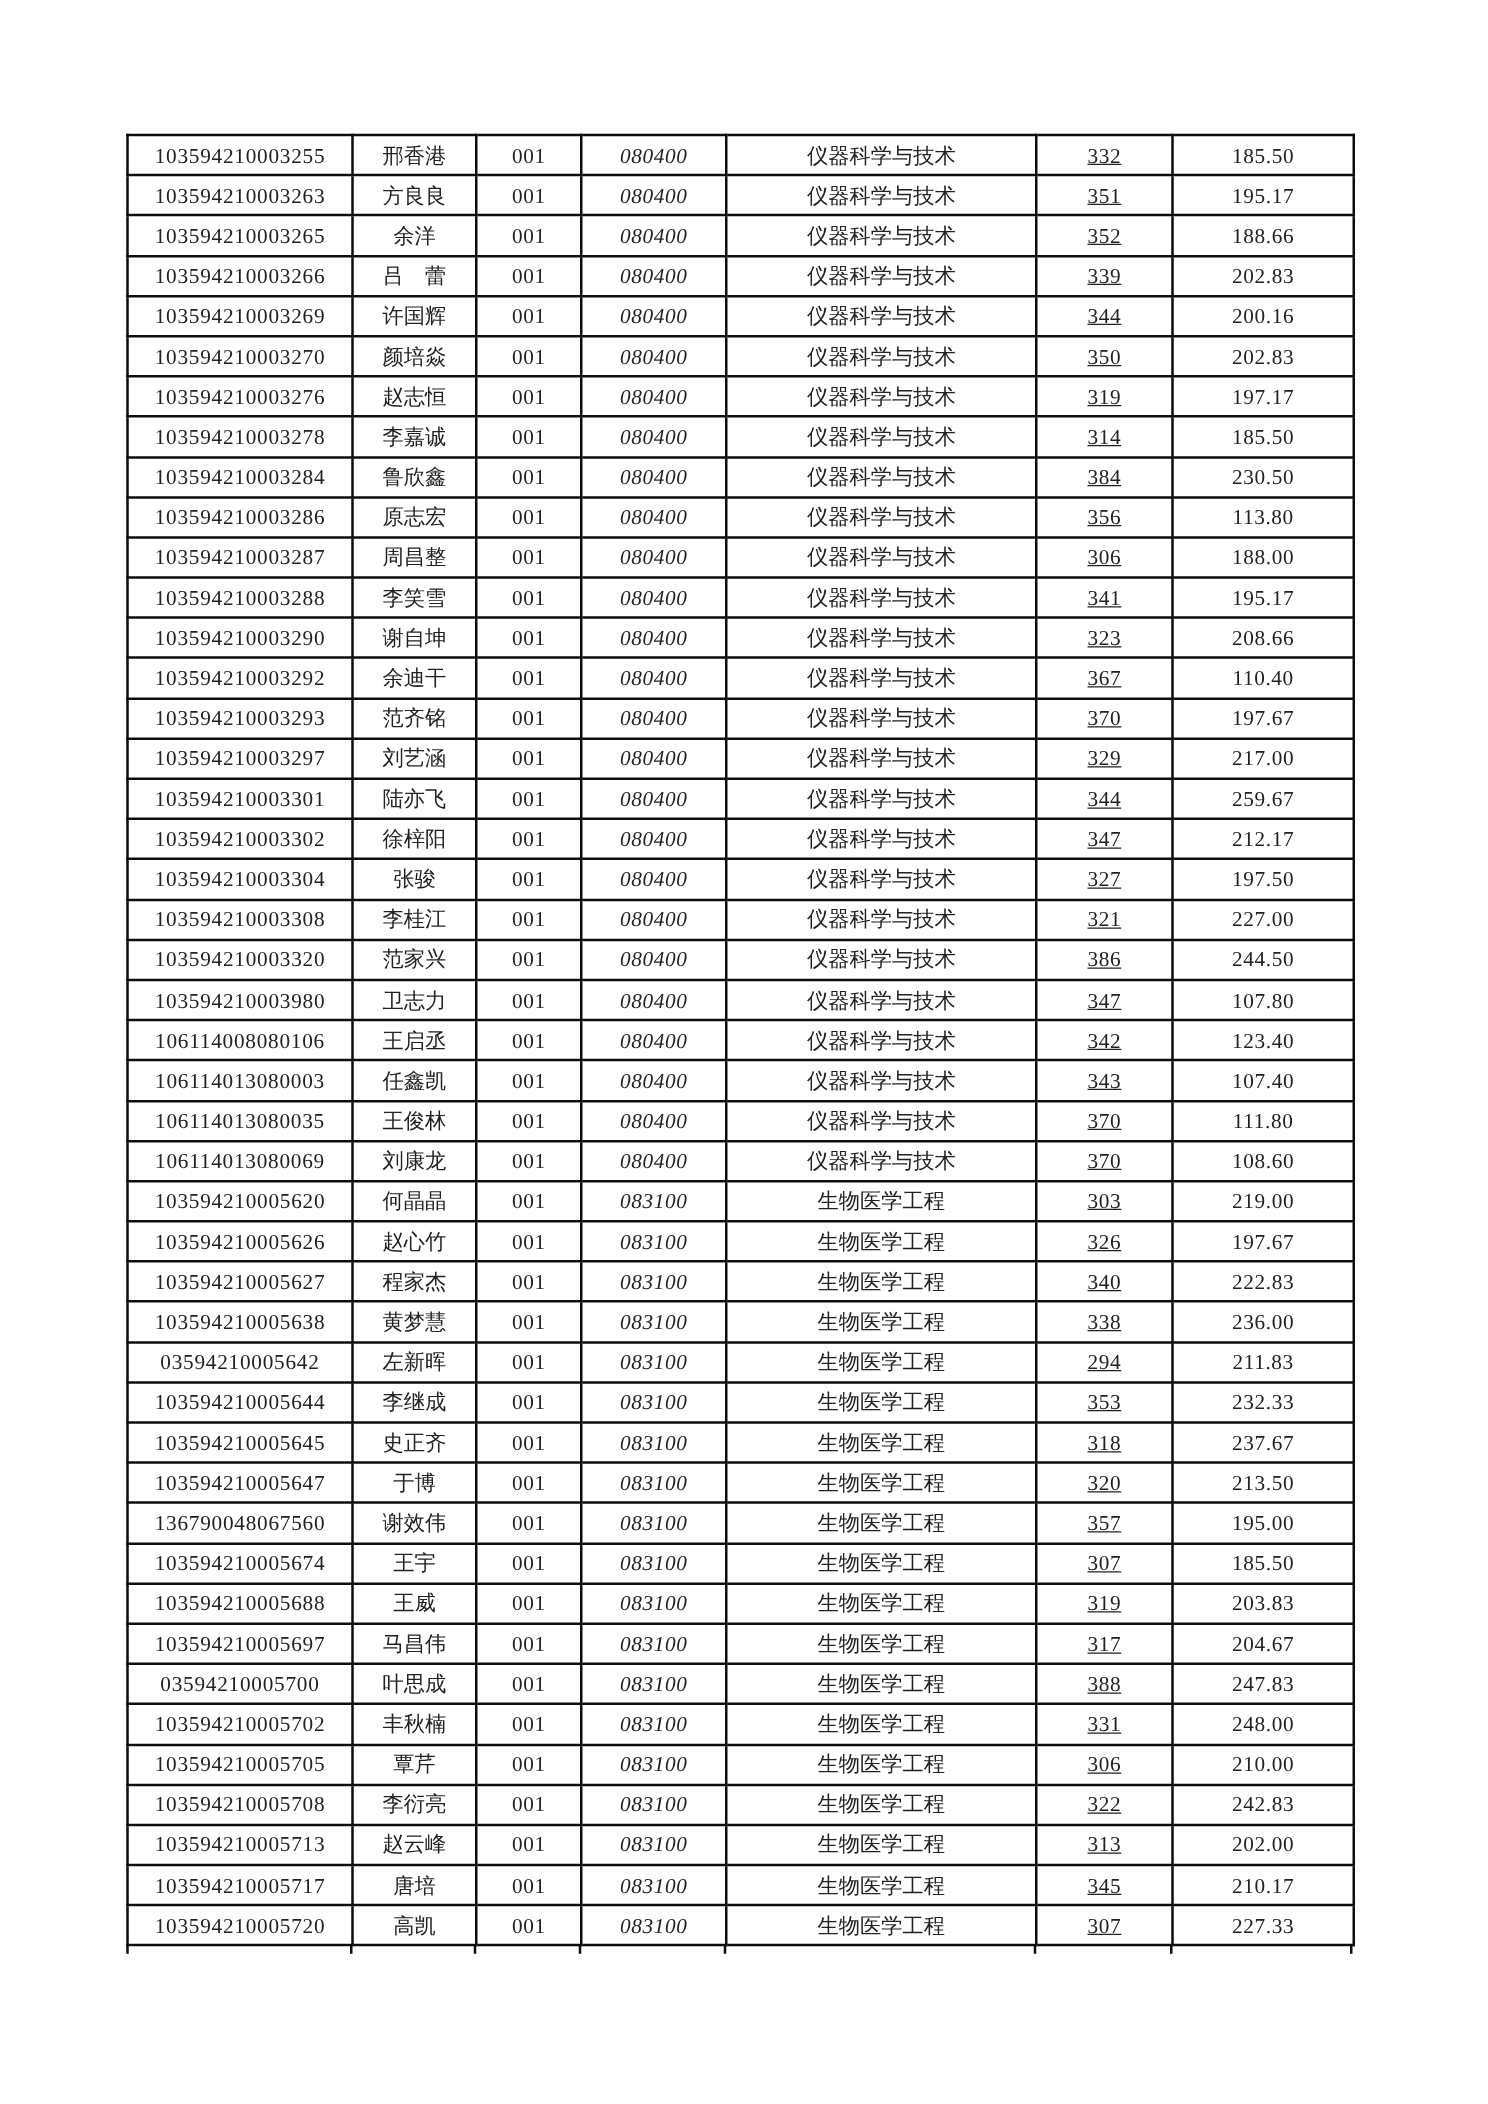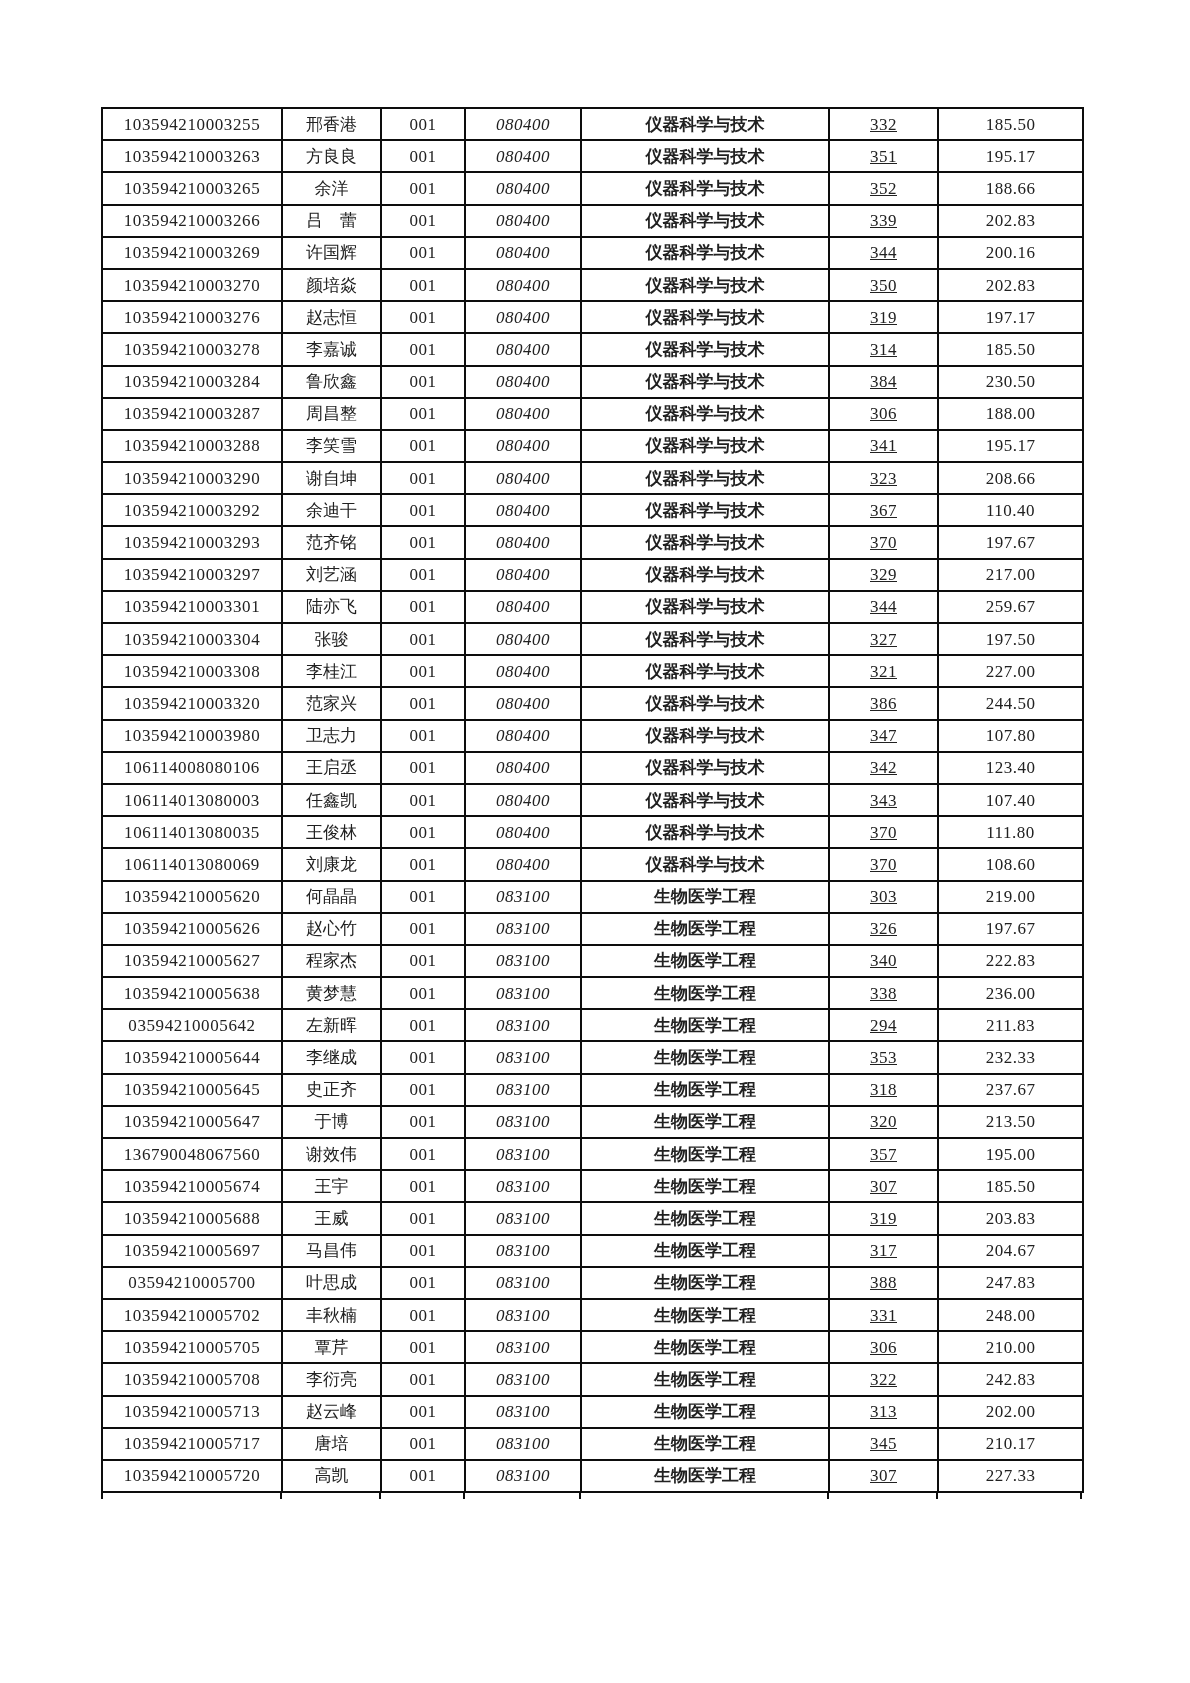--- a/index.html
+++ b/index.html
@@ -38,21 +38,21 @@
     overflow: hidden;
     white-space: nowrap;
   }
   table.score-table tr {
     height: 32.2px;
   }
   td.c-id     { letter-spacing: 0.6px; }
   td.c-name   { font-size: 17.5px; font-family: Liberation Serif, serif; }
   td.c-dept   { letter-spacing: 0.5px; margin-top: 13px; }
   td.c-mcode  { letter-spacing: 0.5px; font-style: italic; }
-  td.c-mname  { font-size: 17.5px; font-weight: bold; }
+  td.c-mname  { font-size: 17.5px; }
   td.c-s1     { letter-spacing: 0.5px; text-decoration: underline; }
   td.c-s2     { letter-spacing: 0.5px; }
   
   .stub-row {
     position: relative;
     height: 7px;
     width: 981px;
   }
   .stub-row span {
     position: absolute;
@@ -153,20 +153,29 @@
           <tr>
     <td class="c-id">103594210003284</td>
     <td class="c-name">鲁欣鑫</td>
     <td class="c-dept">001</td>
     <td class="c-mcode">080400</td>
     <td class="c-mname">仪器科学与技术</td>
     <td class="c-s1">384</td>
     <td class="c-s2">230.50</td>
   </tr>
           <tr>
+    <td class="c-id">103594210003286</td>
+    <td class="c-name">原志宏</td>
+    <td class="c-dept">001</td>
+    <td class="c-mcode">080400</td>
+    <td class="c-mname">仪器科学与技术</td>
+    <td class="c-s1">356</td>
+    <td class="c-s2">113.80</td>
+  </tr>
+          <tr>
     <td class="c-id">103594210003287</td>
     <td class="c-name">周昌整</td>
     <td class="c-dept">001</td>
     <td class="c-mcode">080400</td>
     <td class="c-mname">仪器科学与技术</td>
     <td class="c-s1">306</td>
     <td class="c-s2">188.00</td>
   </tr>
           <tr>
     <td class="c-id">103594210003288</td>
@@ -214,20 +223,29 @@
     <td class="c-s2">217.00</td>
   </tr>
           <tr>
     <td class="c-id">103594210003301</td>
     <td class="c-name">陆亦飞</td>
     <td class="c-dept">001</td>
     <td class="c-mcode">080400</td>
     <td class="c-mname">仪器科学与技术</td>
     <td class="c-s1">344</td>
     <td class="c-s2">259.67</td>
+  </tr>
+          <tr>
+    <td class="c-id">103594210003302</td>
+    <td class="c-name">徐梓阳</td>
+    <td class="c-dept">001</td>
+    <td class="c-mcode">080400</td>
+    <td class="c-mname">仪器科学与技术</td>
+    <td class="c-s1">347</td>
+    <td class="c-s2">212.17</td>
   </tr>
           <tr>
     <td class="c-id">103594210003304</td>
     <td class="c-name">张骏</td>
     <td class="c-dept">001</td>
     <td class="c-mcode">080400</td>
     <td class="c-mname">仪器科学与技术</td>
     <td class="c-s1">327</td>
     <td class="c-s2">197.50</td>
   </tr>

